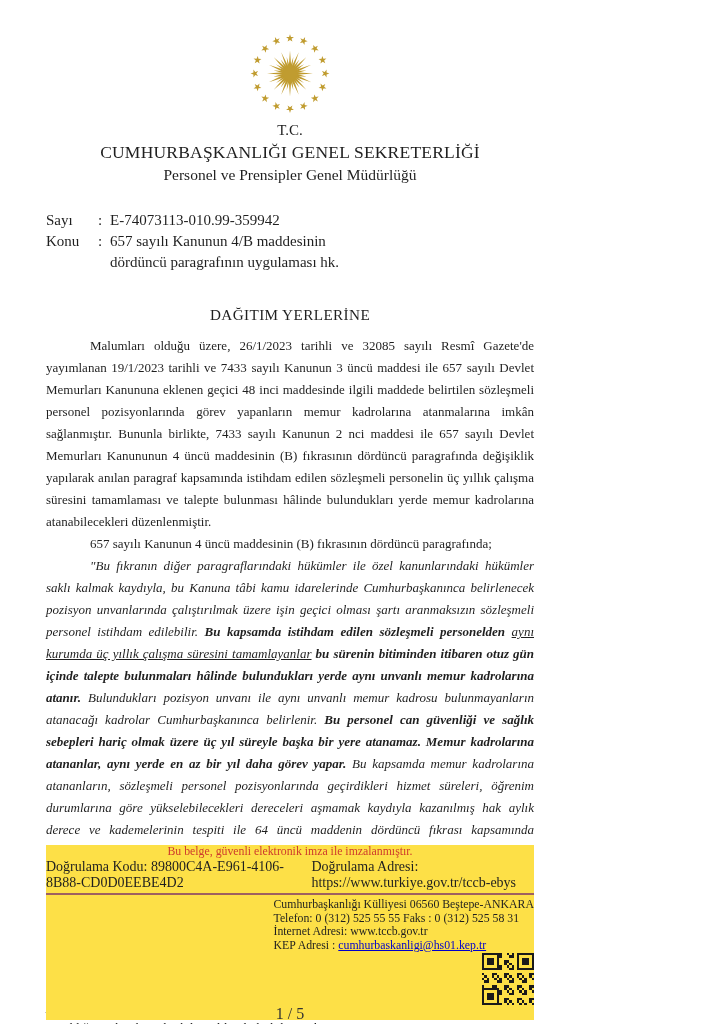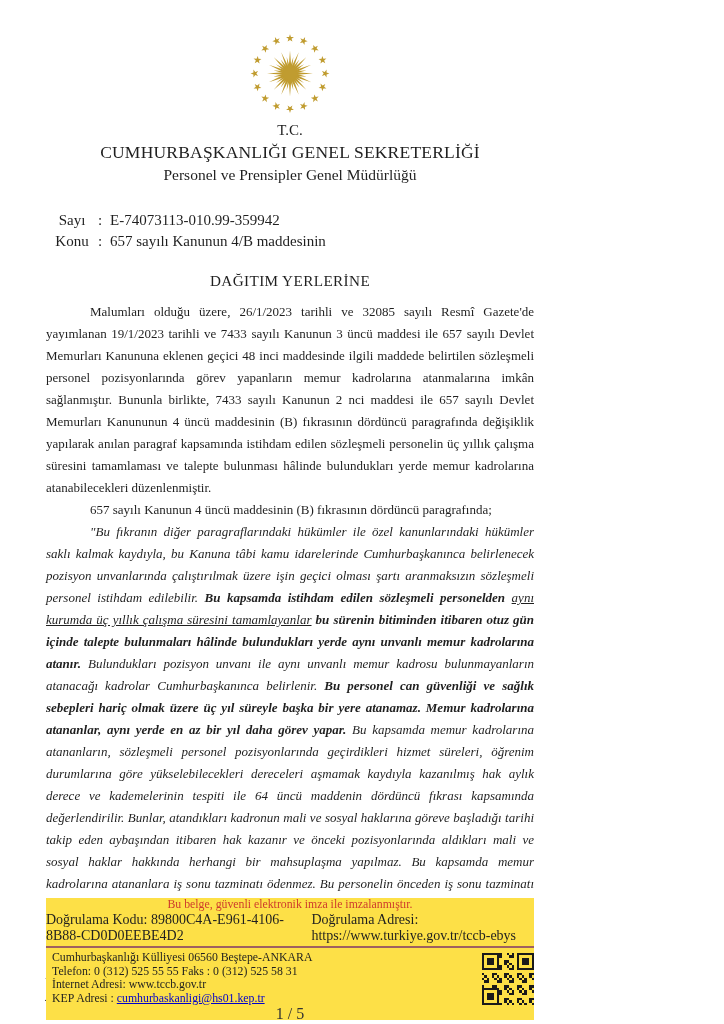--- a/index.html
+++ b/index.html
@@ -12,39 +12,39 @@
 
   
   .seal { display:block; margin:26px auto 0 auto; width:96px; height:92px; }
   .hdr-tc   { text-align:center; font-size:15px;   line-height:18px; margin-top:3px; }
   .hdr-org  { text-align:center; font-size:17.5px; line-height:21px; margin-top:3px; letter-spacing:.2px; }
   .hdr-dept { text-align:center; font-size:15.5px; line-height:19px; margin-top:2px; }
 
   
   .meta { margin-top:26px; font-size:15px; }
   .meta-row { display:flex; line-height:21px; }
-  .meta-label { width:52px; flex:none;text-align:center; }
+  .meta-label { width:52px; flex:none; }
   .meta-sep { width:12px; flex:none; }
   .meta-val  { flex:1; }
 
-  .recipient { text-align:center; font-size:15.2px; line-height:19px; margin-top:19px; letter-spacing:.4px; }
+  .recipient { text-align:center; font-size:15.2px; line-height:19px; margin-top:32px; letter-spacing:.4px; }
 
   
   .bodytext { margin-top:11px; font-size:13px; line-height:22px; text-align:justify; }
   .bodytext p { margin:0; text-indent:44px; }
   .it  { font-style:italic; }
   .bi  { font-style:italic; font-weight:bold; }
   .biu { font-style:italic; font-weight:normal; text-decoration:underline; }
 
   
   .footer { position:absolute; left:46px; right:42px; bottom:4px; background:#fde047; }
   .esign { text-align:center; font-size:11.8px; line-height:13px; color:#CE3B2C; }
   .verif-row { display:flex; justify-content:space-between; font-size:14px; line-height:16px;
                margin-top:1px; padding-bottom:2px; border-bottom:2px solid #9E6060; }
-  .contact-row { display:flex; justify-content:space-between; align-items:flex-end; margin-top:3px; }
+  .contact-row { display:flex; justify-content:space-between; align-items:flex-end; margin-top:3px;flex-direction:column; }
   .contact { font-size:11.8px; line-height:13.5px; padding-left:6px; }
   .kep-link { color:#0000CC; text-decoration:underline; cursor:pointer; }
   .qr { width:52px; height:52px; flex:none; margin-top:1px; }
   .pagenum { text-align:center; font-size:16px; line-height:12px; margin-top:3px; color:#333; }
 </style>
 </head>
 <body>
 
 <div class="page">
   <div class="content">
@@ -79,20 +79,21 @@
       <div class="meta-row">
         <span class="meta-label">Sayı</span>
         <span class="meta-sep">:</span>
         <span class="meta-val">E-74073113-010.99-359942</span>
       </div>
       <div class="meta-row">
         <span class="meta-label">Konu</span>
         <span class="meta-sep">:</span>
         <span class="meta-val">
           <span>657 sayılı Kanunun 4/B maddesinin</span><br>
+          <span>dördüncü paragrafının uygulaması hk.</span>
         </span>
       </div>
     </section>
 
     <div class="recipient">DAĞITIM YERLERİNE</div>
 
     <section class="bodytext">
       <p>Malumları olduğu üzere, 26/1/2023 tarihli ve 32085 sayılı Resmî Gazete'de yayımlanan 19/1/2023 tarihli ve 7433 sayılı Kanunun 3 üncü maddesi ile 657 sayılı Devlet Memurları Kanununa eklenen geçici 48 inci maddesinde ilgili maddede belirtilen sözleşmeli personel pozisyonlarında görev yapanların memur kadrolarına atanmalarına imkân sağlanmıştır. Bununla birlikte, 7433 sayılı Kanunun 2 nci maddesi ile 657 sayılı Devlet Memurları Kanununun 4 üncü maddesinin (B) fıkrasının dördüncü paragrafında değişiklik yapılarak anılan paragraf kapsamında istihdam edilen sözleşmeli personelin üç yıllık çalışma süresini tamamlaması ve talepte bulunması hâlinde bulundukları yerde memur kadrolarına atanabilecekleri düzenlenmiştir.</p>
       <p>657 sayılı Kanunun 4 üncü maddesinin (B) fıkrasının dördüncü paragrafında;</p>
       <p><span class="it">"Bu fıkranın diğer paragraflarındaki hükümler ile özel kanunlarındaki hükümler saklı kalmak kaydıyla, bu Kanuna tâbi kamu idarelerinde Cumhurbaşkanınca belirlenecek pozisyon unvanlarında çalıştırılmak üzere işin geçici olması şartı aranmaksızın sözleşmeli personel istihdam edilebilir. </span><span class="bi">Bu kapsamda istihdam edilen sözleşmeli personelden </span><span class="biu">aynı kurumda üç yıllık çalışma süresini tamamlayanlar</span><span class="bi"> bu sürenin bitiminden itibaren otuz gün içinde talepte bulunmaları hâlinde bulundukları yerde aynı unvanlı memur kadrolarına atanır. </span><span class="it">Bulundukları pozisyon unvanı ile aynı unvanlı memur kadrosu bulunmayanların atanacağı kadrolar Cumhurbaşkanınca belirlenir. </span><span class="bi">Bu personel can güvenliği ve sağlık sebepleri hariç olmak üzere üç yıl süreyle başka bir yere atanamaz. Memur kadrolarına atananlar, aynı yerde en az bir yıl daha görev yapar. </span><span class="it">Bu kapsamda memur kadrolarına atananların, sözleşmeli personel pozisyonlarında geçirdikleri hizmet süreleri, öğrenim durumlarına göre yükselebilecekleri dereceleri aşmamak kaydıyla kazanılmış hak aylık derece ve kademelerinin tespiti ile 64 üncü maddenin dördüncü fıkrası kapsamında değerlendirilir. Bunlar, atandıkları kadronun mali ve sosyal haklarına göreve başladığı tarihi takip eden aybaşından itibaren hak kazanır ve önceki pozisyonlarında aldıkları mali ve sosyal haklar hakkında herhangi bir mahsuplaşma yapılmaz. Bu kapsamda memur kadrolarına atananlara iş sonu tazminatı ödenmez. Bu personelin önceden iş sonu tazminatı ödenmiş süreleri hariç, iş sonu tazminatına esas olan toplam hizmet süreleri, 8/6/1949 tarihli ve 5434 sayılı Türkiye Cumhuriyeti Emekli Sandığı Kanunu uyarınca ödenecek emekli ikramiyesine esas toplam hizmet süresinin hesabında dikkate alınır. Bu kapsamda sözleşmeli personelin atanacağı memur kadroları, başka bir işleme gerek kalmaksızın atama işleminin yapıldığı tarih itibarıyla ihdas edilerek ilgili kurumların</span></p>

